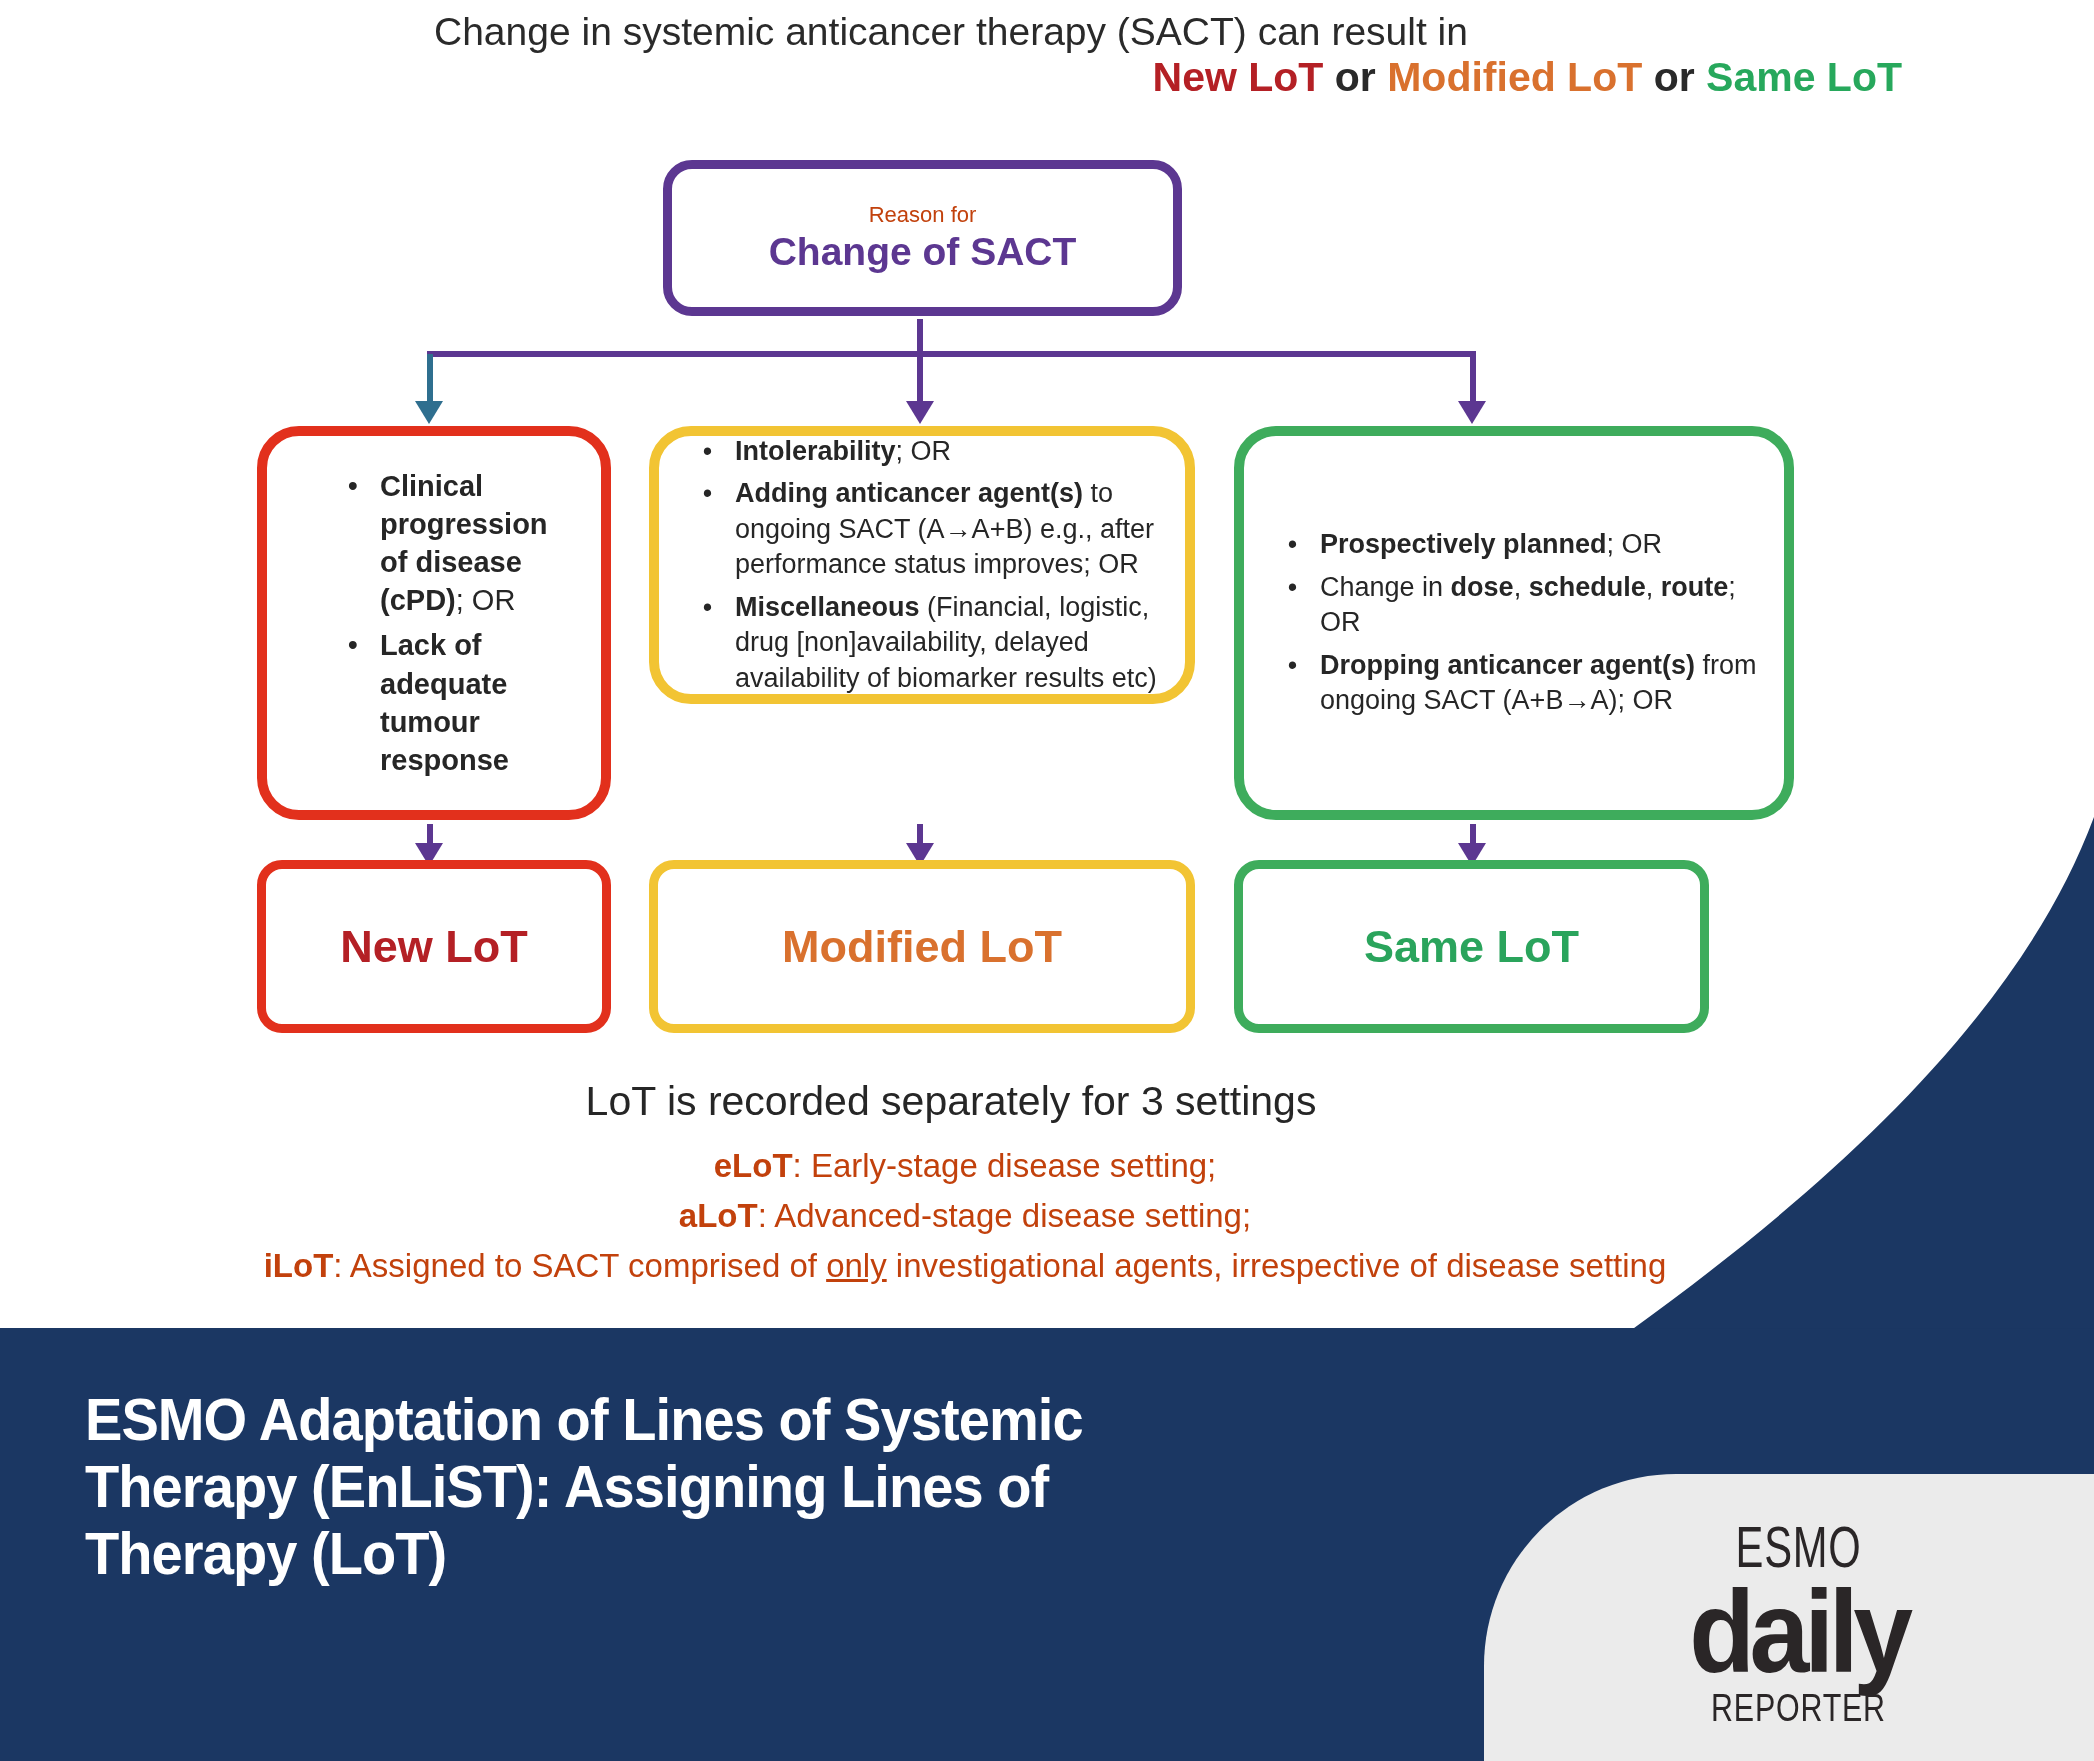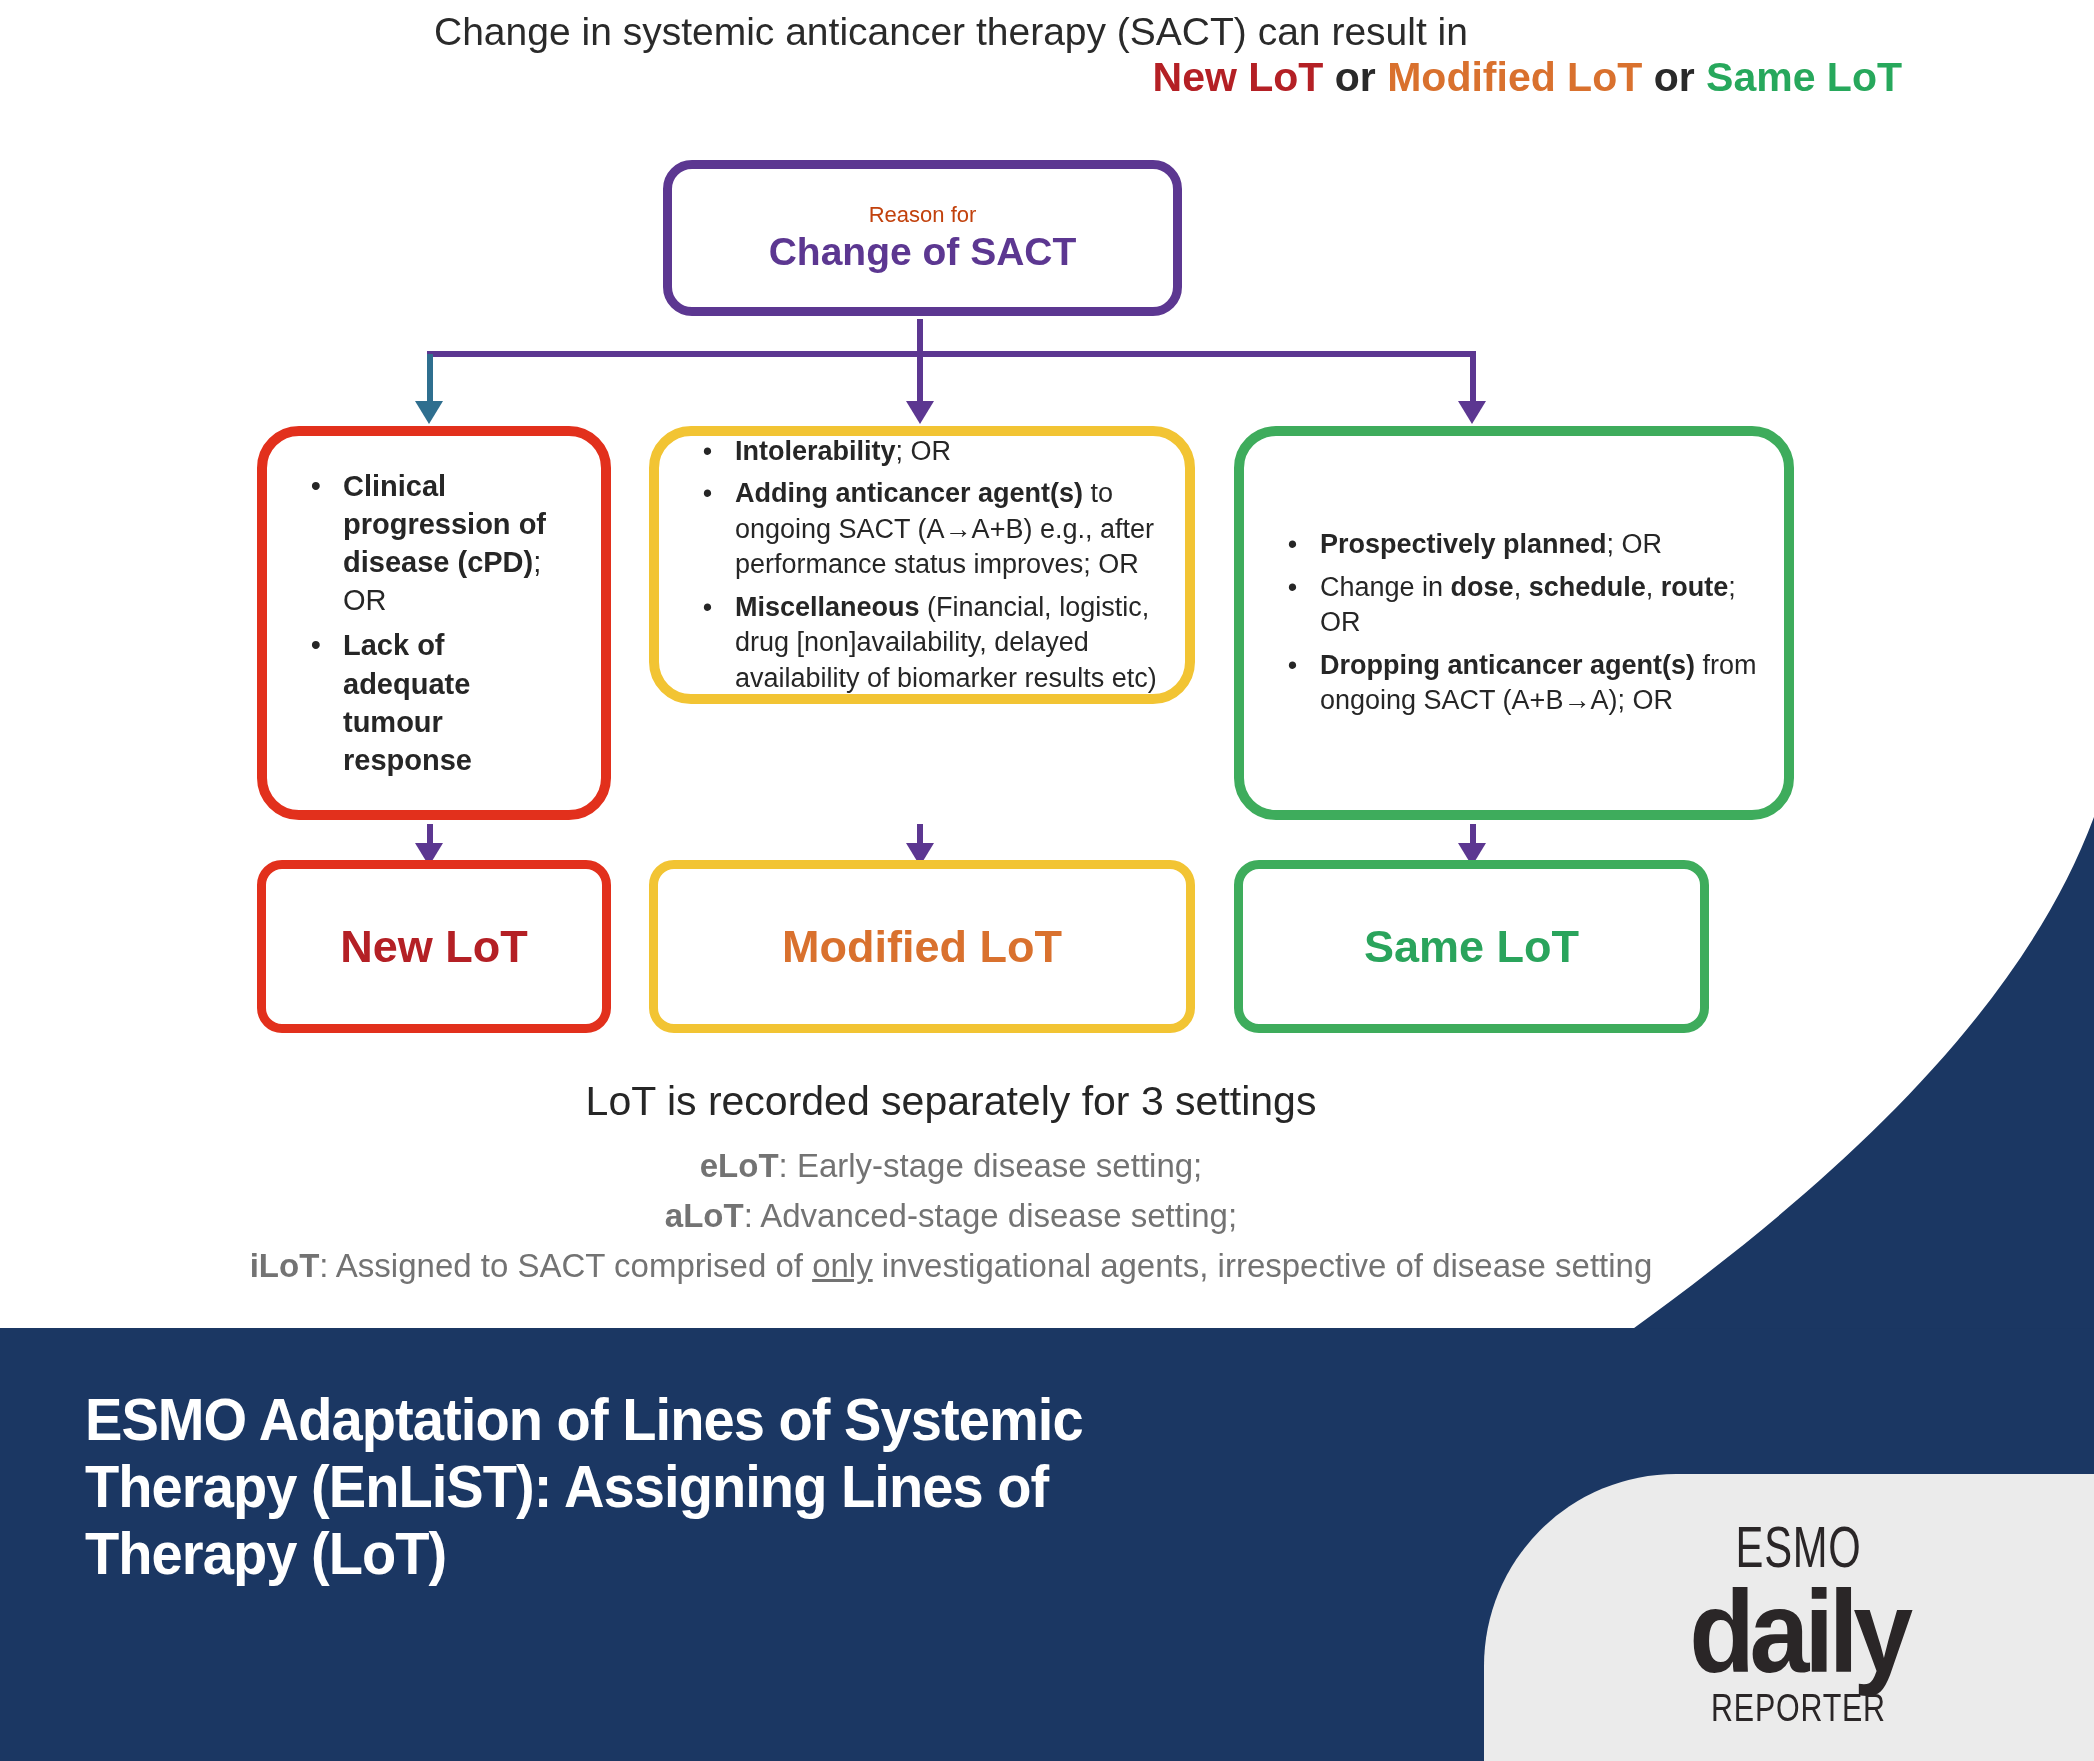--- a/index.html
+++ b/index.html
@@ -31,21 +31,21 @@
   .box-green{left:1234px;top:426px;width:560px;height:394px;border:10.6px solid #3EAC5C;}
   .box-green li{font-size:27px;}
   
   .resbox{box-sizing:border-box;border-radius:25px;background:#fff;display:flex;align-items:center;justify-content:center;
     font-size:45px;font-weight:700;height:173px;top:860px;}
   .res-red{left:257px;width:354px;border:9.6px solid #E2301C;color:#B42025;}
   .res-yellow{left:649px;width:546px;border:9.6px solid #F2C433;color:#D9712E;}
   .res-green{left:1234px;width:475px;border:9.6px solid #3EAC5C;color:#2AA45C;}
   
   .set-title{top:1078px;left:0;width:1902px;text-align:center;font-size:41px;color:#262626;}
-  .set-line{left:0;width:1902px;text-align:center;font-size:33px;color:#737373;}
+  .set-line{left:14px;width:1902px;text-align:center;font-size:33px;color:#c2410c;}
   
   .banner{left:0;top:1328px;width:2094px;height:434px;}
   .banner-title{left:85px;top:1387px;width:1364px;color:#ffffff;font-weight:700;font-size:59px;line-height:67px;
     letter-spacing:-1px;transform:scaleX(0.95);transform-origin:left top;}
   .curve-svg{left:1441px;top:812px;width:653px;height:517px;}
   
   .logo-panel{left:1484px;top:1460px;width:610px;height:302px;background:#EBEBEB;border-top-left-radius:192px;z-index:5;margin-top:14px;}
   .logo-stack{position:absolute;left:50%;top:44px;transform:translateX(-46%);text-align:center;color:#2A2627;}
   .logo-top{font-size:58px;letter-spacing:1px;transform:scaleX(0.72);transform-origin:center top;line-height:1;}
   .logo-mid{font-size:117px;font-weight:700;letter-spacing:-5.8px;transform:scaleX(0.92);transform-origin:center top;line-height:0.92;margin-top:1.9px;}
@@ -67,21 +67,21 @@
 
 <div class="line" style="left:427px;top:354px;width:5.8px;height:48px;background:#2F6F8F;"></div>
 <div class="tri-down" style="left:415px;top:401px;border-top-color:#2F6F8F;"></div>
 
 <div class="line" style="left:917px;top:354px;width:5.8px;height:48px;"></div>
 <div class="tri-down" style="left:906px;top:401px;"></div>
 
 <div class="line" style="left:1470px;top:354px;width:5.8px;height:48px;"></div>
 <div class="tri-down" style="left:1458px;top:401px;"></div>
 
-<div class="abs rbox box-red" style="border-color: rgb(226, 48, 28);">
+<div class="abs rbox box-red" style="border-color: rgb(226, 48, 28); padding-left: 37px;">
   <ul>
     <li><span style="font-weight: 700;">Clinical progression of disease (cPD)</span><span>; OR</span></li>
     <li><span style="font-weight: 700;">Lack of adequate tumour response</span></li>
   </ul>
 </div>
 
 <div class="abs rbox box-yellow" style="border-color: rgb(242, 196, 51);">
   <ul>
     <li><span style="font-weight: 700;">Intolerability</span><span>; OR</span></li>
     <li><span style="font-weight: 700;">Adding anticancer agent(s)</span><span> to ongoing SACT (A→A+B) e.g., after performance status improves; OR</span></li>

